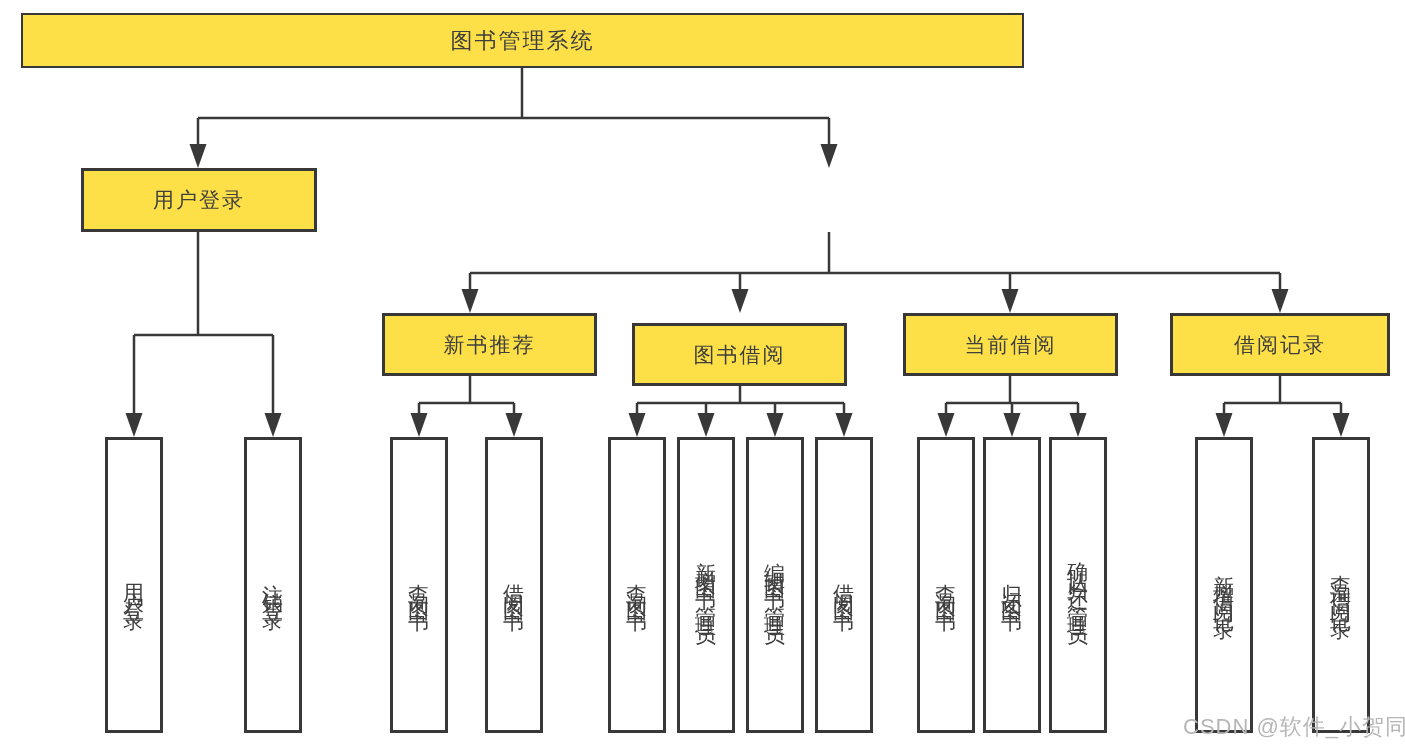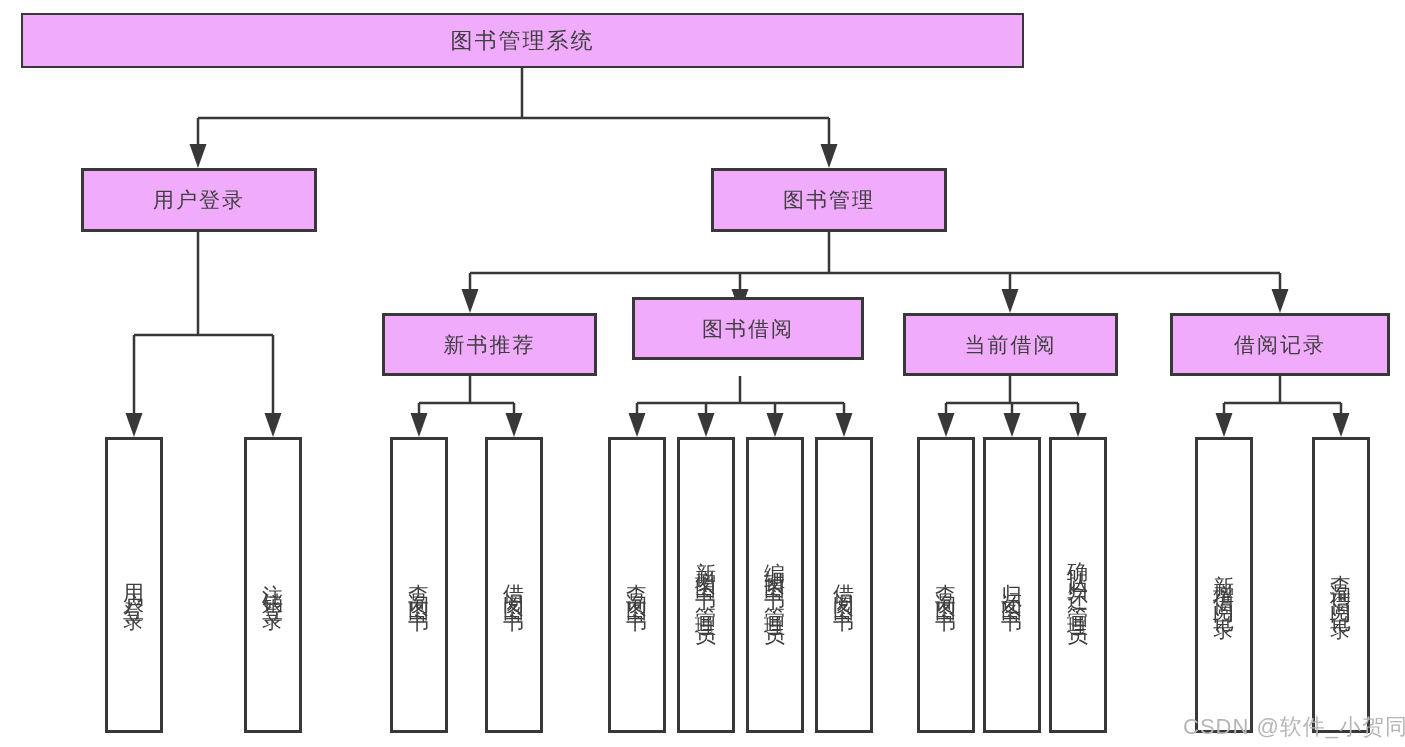--- a/index.html
+++ b/index.html
@@ -20,21 +20,21 @@
     left: 0;
     top: 0;
     width: 1405px;
     height: 747px;
     z-index: 1;
   }
   .node {
     position: absolute;
     box-sizing: border-box;
     border: 3px solid #383838;
-    background: #f0abfc;
+    background: #fde047;
     display: flex;
     align-items: center;
     justify-content: center;
     color: #3e3e3e;
     font-size: 21px;
     letter-spacing: 2px;
     z-index: 2;
     white-space: nowrap;
   }
   .node.root {
@@ -110,28 +110,25 @@
     </g>
   </svg>
 
   <div class="node root" style="left:21px;top:13px;width:1003px;height:55px">
     <span>图书管理系统</span>
   </div>
 
   <div class="node" style="left:81px;top:168px;width:236px;height:64px">
     <span>用户登录</span>
   </div>
-  <div class="node" style="left:711px;top:168px;width:236px;height:64px">
-    <span>图书管理</span>
-  </div>
 
   <div class="node" style="left:382px;top:313px;width:215px;height:63px">
     <span>新书推荐</span>
   </div>
-  <div class="node" style="left:632px;top:297px;width:232px;height:63px">
+  <div class="node" style="left:632px;top:323px;width:215px;height:63px">
     <span>图书借阅</span>
   </div>
   <div class="node" style="left:1170px;top:313px;width:220px;height:63px">
     <span>借阅记录</span>
   </div>
   <div class="node" style="left:903px;top:313px;width:215px;height:63px">
     <span>当前借阅</span>
   </div>
 
   <div class="leaf" style="left:105px">

